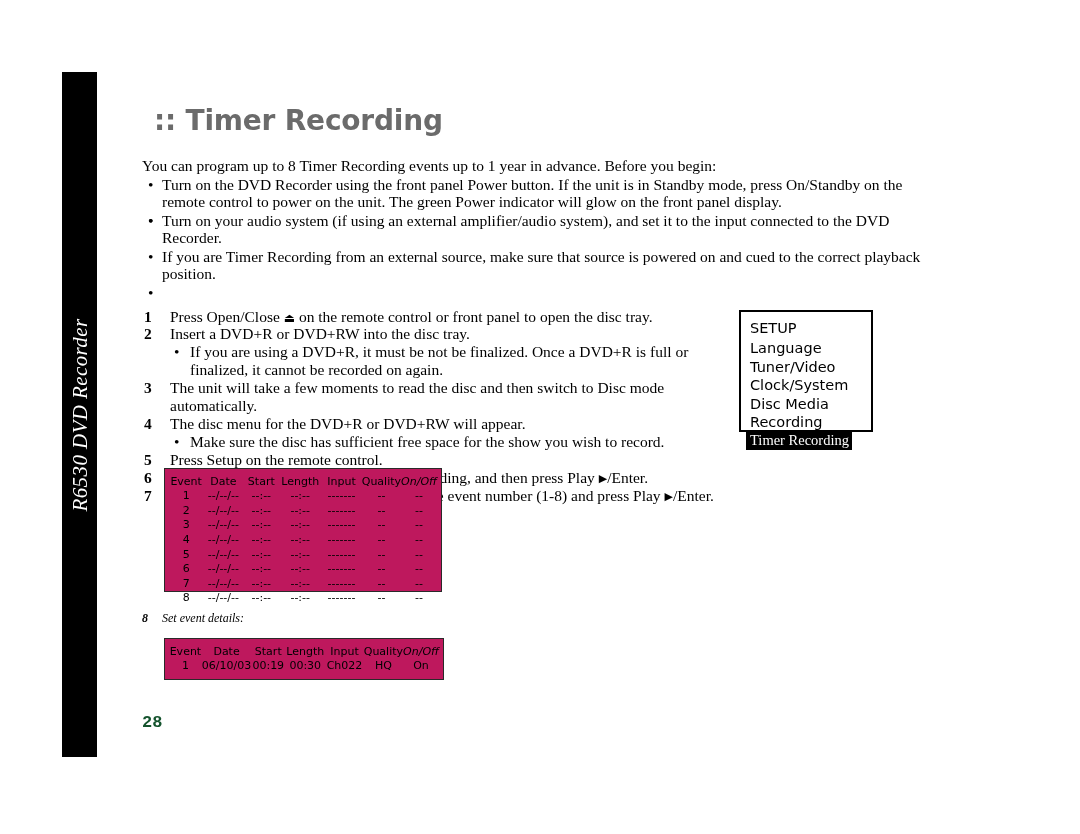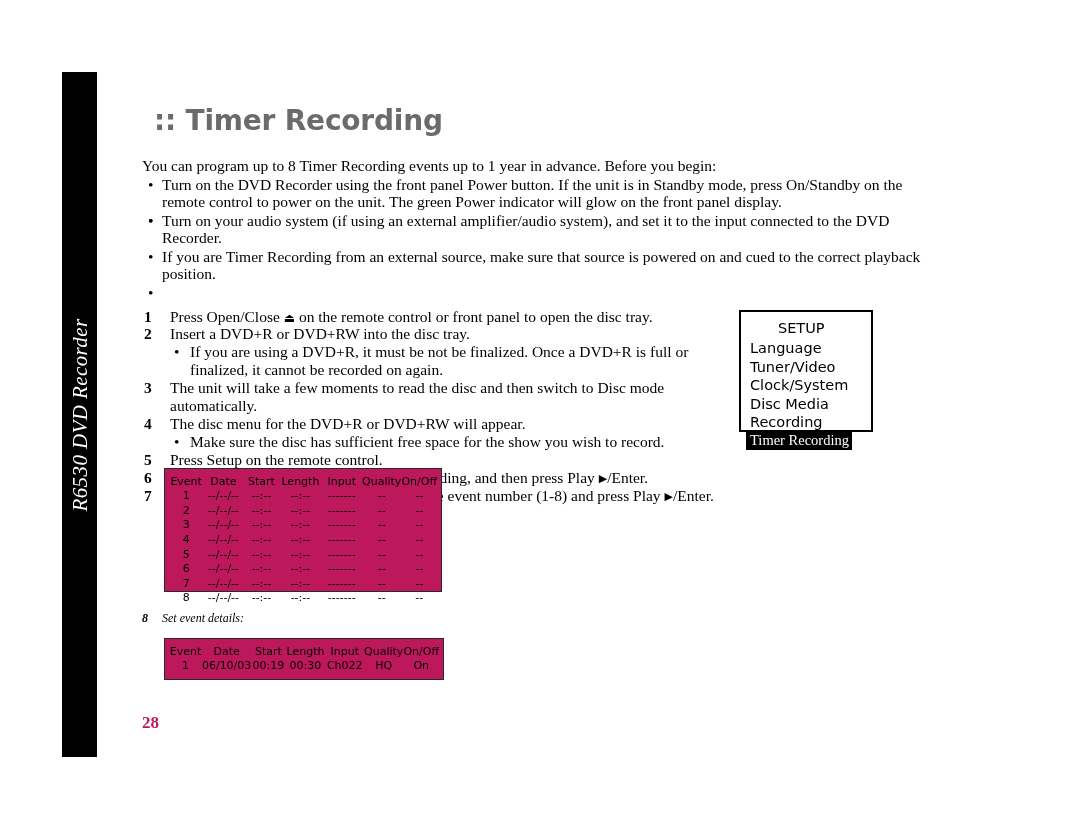--- a/index.html
+++ b/index.html
@@ -141,21 +141,20 @@
     font-size: 14.5px;
     padding: 7px 0 0 0;
   }
   .setup-item {
     padding: 0 0 0 9px;
     line-height: 1.27;
     white-space: nowrap;
   }
   .setup-item.header {
     margin-bottom: 2px;
-    margin-left: 28px;
   }
   .setup-item.selected {
     background: #000000;
     color: #ffffff;
     display: inline-block;
     margin-left: 5px;
     padding: 0 3px 0 4px;
   }
 
   
@@ -180,21 +179,21 @@
     padding: 0;
     text-align: center;
     line-height: 1.33;
   }
   .osd-table .c-event { width: 13%; }
   .osd-table .c-date  { width: 16%; }
   .osd-table .c-start { width: 14%; }
   .osd-table .c-len   { width: 16%; }
   .osd-table .c-input { width: 16%; }
   .osd-table .c-qual  { width: 14%; }
-  .osd-table .c-onoff { width: 13%; }
+  .osd-table .c-onoff { width: 13%; font-style: italic; }
 
   .table-empty {
     position: absolute;
     left: 164px;
     top: 468px;
     width: 278px;
     height: 124px;
     padding: 6px 4px 0 4px;
   }
   .table-filled {
@@ -218,24 +217,24 @@
   .step8 .num {
     font-weight: bold;
     margin-right: 11px;
   }
 
   
   .page-number {
     position: absolute;
     left: 142px;
     top: 713px;
-    font-family: Liberation Serif, serif;
+    font-family: Liberation Mono, monospace;
     font-weight: bold;
     font-size: 17px;
-    color: #be185d;
+    color: #14532d;
   }
 </style>
 </head>
 <body>
 
 <div class="sidebar">
   <span class="sidebar-label">R6530 DVD Recorder</span>
 </div>
 
 <div class="page">

